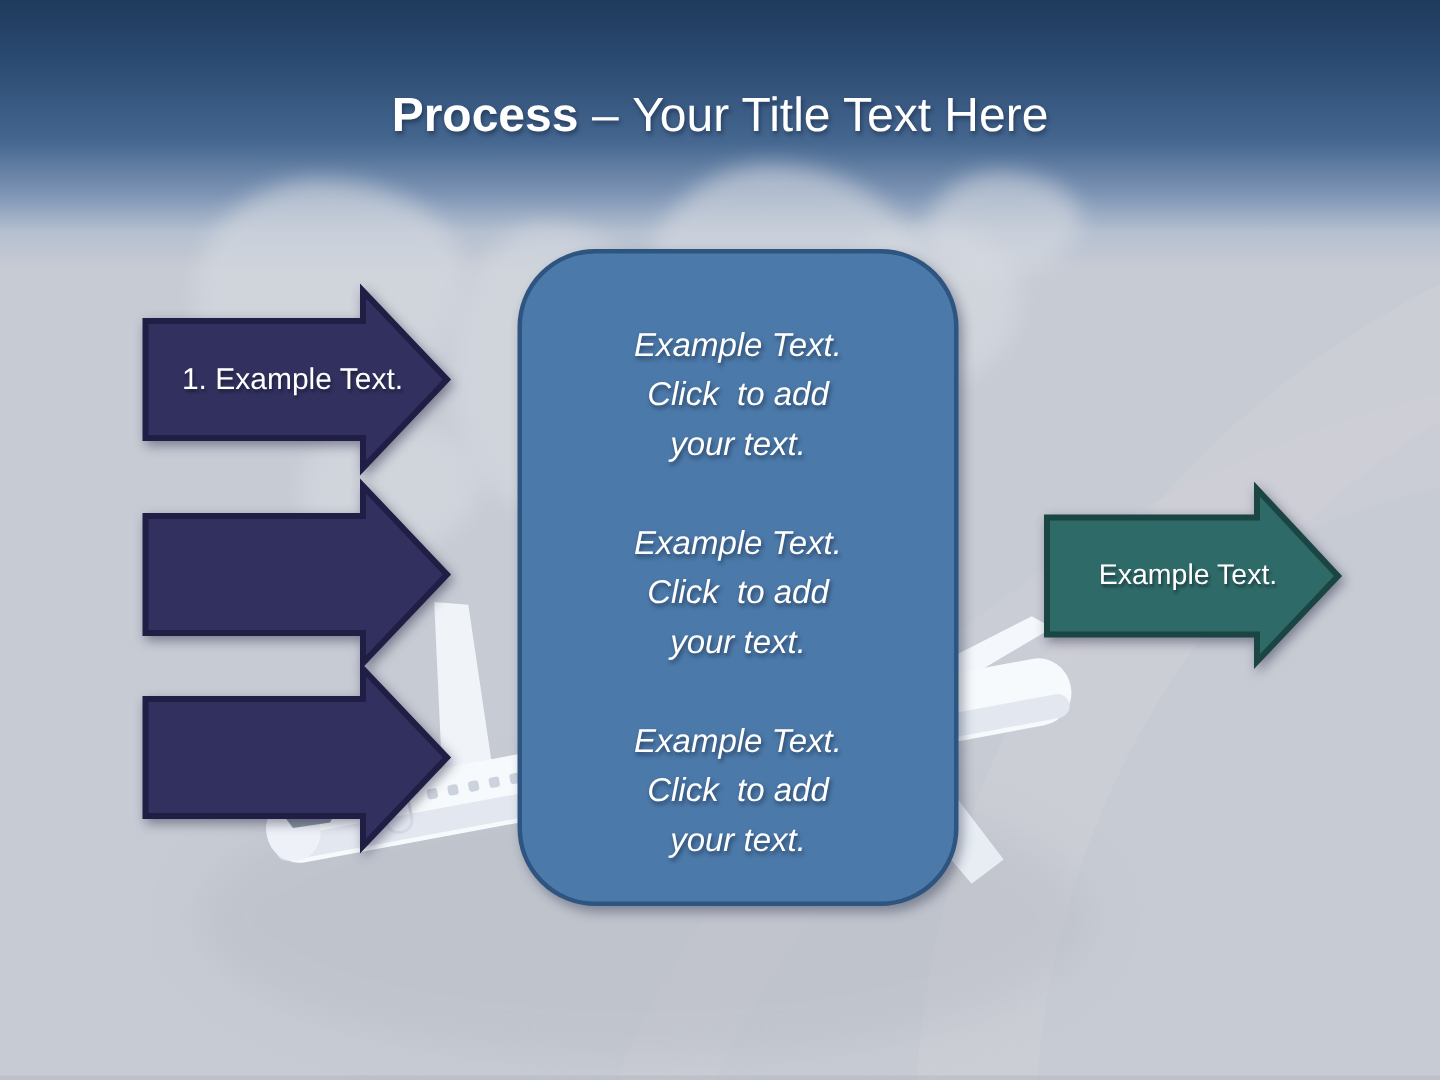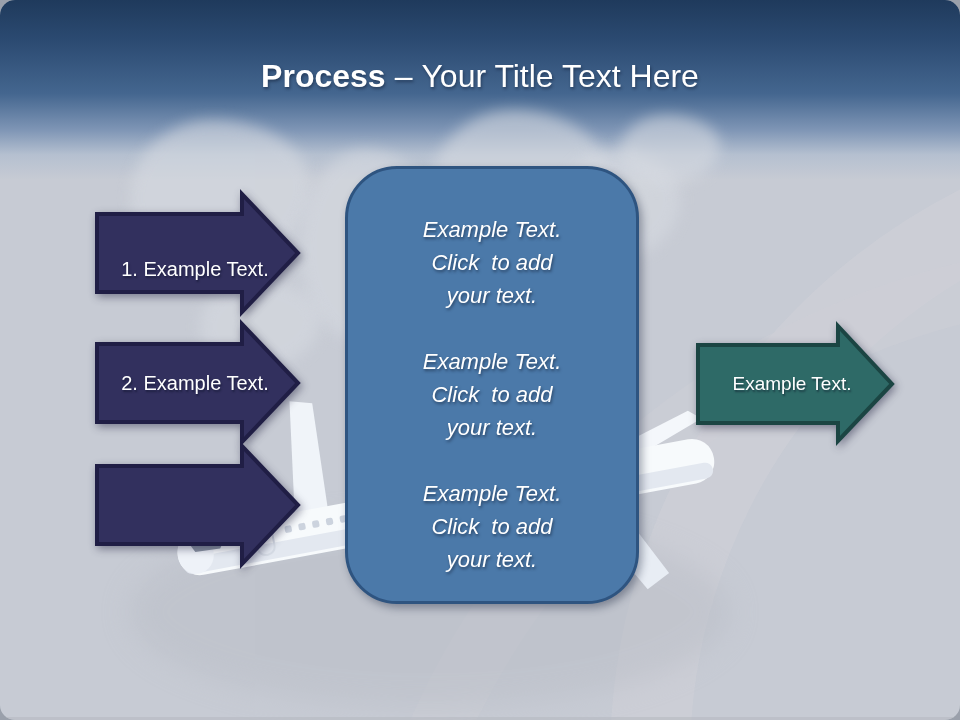--- a/index.html
+++ b/index.html
@@ -4,21 +4,20 @@
 <style>
   html,body{margin:0;padding:0;}
   body{
     width:960px;height:720px;overflow:hidden;
     font-family:"Liberation Sans","DejaVu Sans",sans-serif;
     background:#9aa0ab;
   }
   .slide{
     position:relative;width:960px;height:720px;overflow:hidden;
     background:var(--background,#c7cbd4);
-    border-radius:15px;
   }
   
   .header-gradient{
     position:absolute;left:0;top:0;width:960px;height:180px;z-index:1;
     background:linear-gradient(180deg,
       var(--header_top,#1f3a5c) 0%,
       #2b4a71 22%,
       var(--header_mid,#44668f) 52%,
       #7e95b5 72%,
       #b5c0d0 86%,
@@ -132,28 +131,27 @@
 
   <h1 class="title" style="margin:0;">
     <span class="t-bold">Process</span><span class="t-sep">–</span><span class="t-rest">Your Title Text Here</span>
   </h1>
 
   <div class="shape arrow-shadow" style="left:95px;top:192px;width:205px;height:122px">
     <svg class="arrow-navy" width="205" height="122" viewBox="0 0 205 122">
       <polygon points="2,22 147,22 147,2 203,61 147,120 147,100 2,100"></polygon>
     </svg>
   </div>
-  <div class="arrow-label" style="left:100px;top:230px;width:190px;height:78px">1. Example Text.</div>
+  <div class="arrow-label" style="left:100px;top:214px;width:190px;height:78px">1. Example Text.</div>
 
   <div class="shape arrow-shadow" style="left:95px;top:322px;width:205px;height:122px">
     <svg class="arrow-navy" width="205" height="122" viewBox="0 0 205 122">
       <polygon points="2,22 147,22 147,2 203,61 147,120 147,100 2,100"></polygon>
     </svg>
   </div>
-  <div class="arrow-label" style="left:100px;top:344px;width:190px;height:78px">2. Example Text.</div>
 
   <div class="shape arrow-shadow" style="left:95px;top:444px;width:205px;height:122px">
     <svg class="arrow-navy" width="205" height="122" viewBox="0 0 205 122">
       <polygon points="2,22 147,22 147,2 203,61 147,120 147,100 2,100"></polygon>
     </svg>
   </div>
 
   <div class="center-box">
     <p class="box-par">
       <span class="box-line">Example Text.</span>

